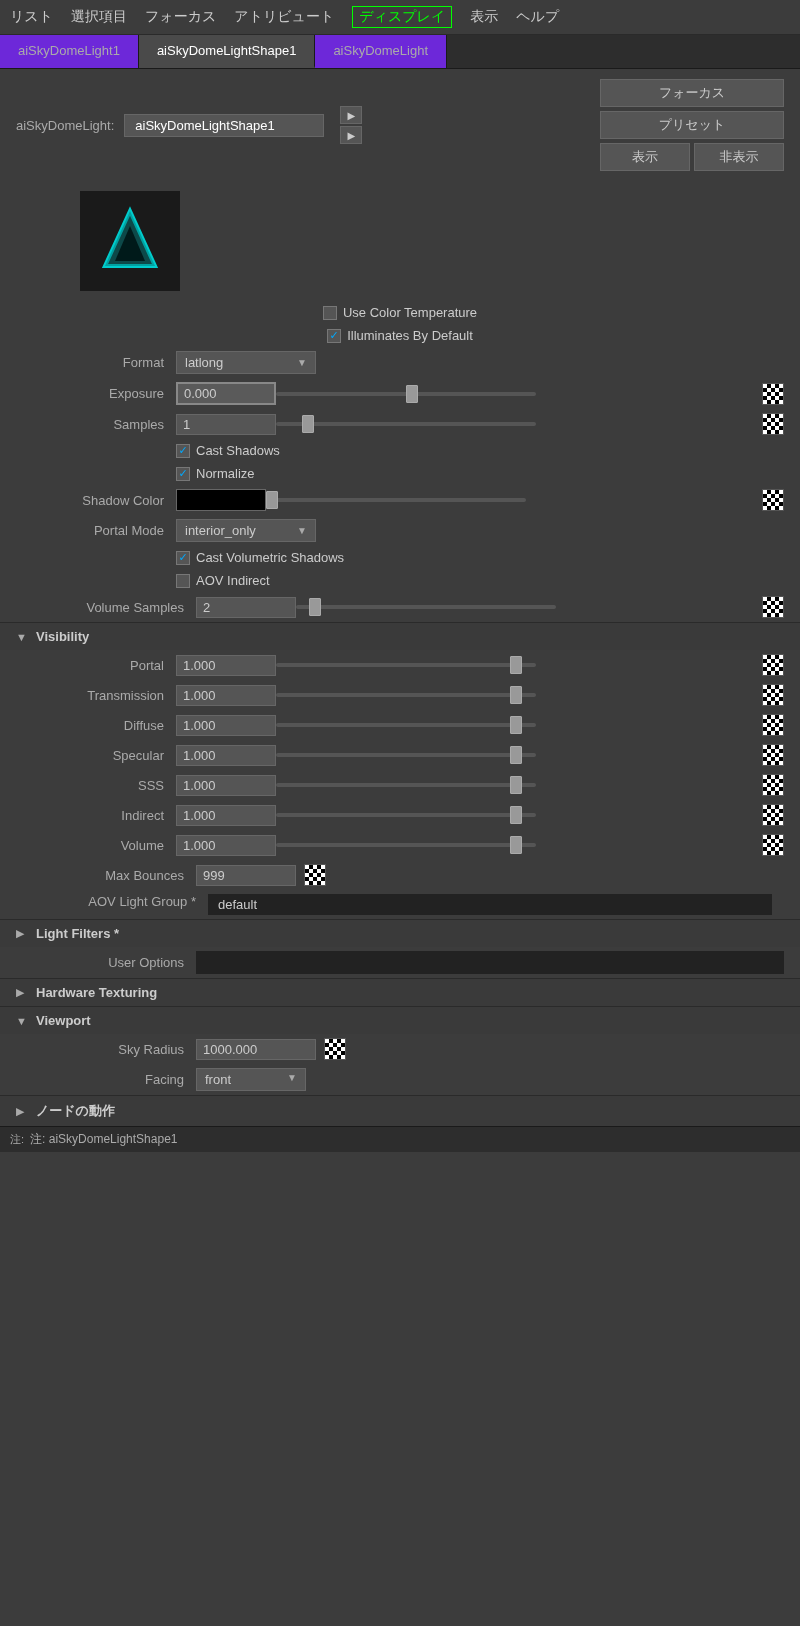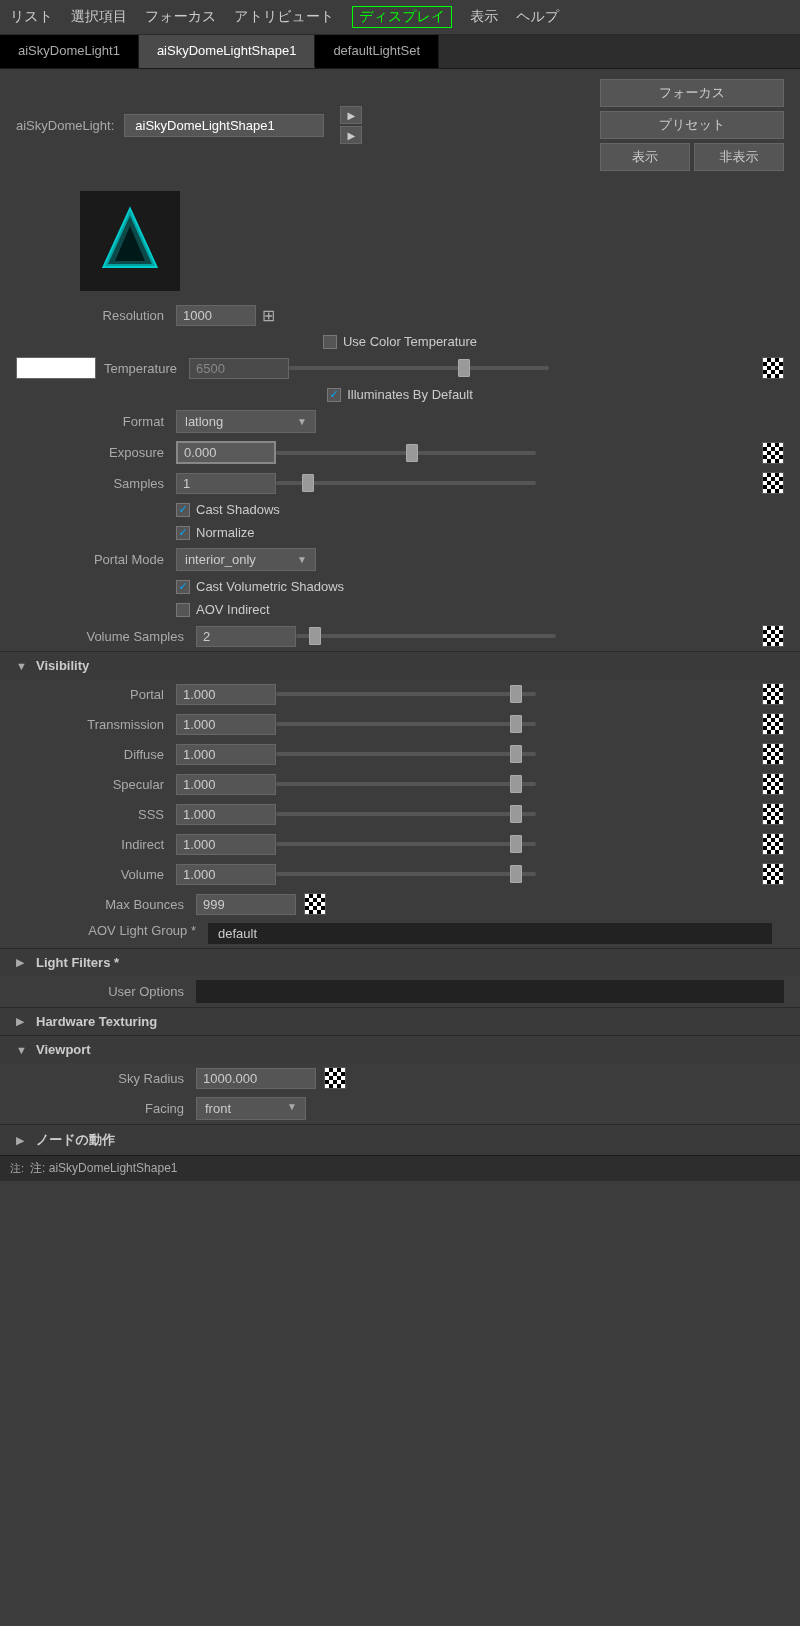--- a/index.html
+++ b/index.html
@@ -36,21 +36,21 @@
     .tabbar {
       display: flex;
       background: #2d2d2d;
       border-bottom: 1px solid #1a1a1a;
     }
     .tab {
       padding: 8px 18px;
       cursor: pointer;
       font-size: 13px;
       color: #aaaaaa;
-      background: #000000;
+      background: #6d28d9;
       border-right: 1px solid #1a1a1a;
     }
     .tab.active {
       background: #4a4a4a;
       color: #ffffff;
       border-bottom: 2px solid #4a4a4a;
     }
 
     
     .header-panel {
@@ -388,21 +388,21 @@
   <span class="menubar-item">フォーカス</span>
   <span class="menubar-item">アトリビュート</span>
   <span class="menubar-item active">ディスプレイ</span>
   <span class="menubar-item">表示</span>
   <span class="menubar-item">ヘルプ</span>
 </div>
 
 <div class="tabbar">
   <div class="tab">aiSkyDomeLight1</div>
   <div class="tab active">aiSkyDomeLightShape1</div>
-  <div class="tab">defaultLightSet</div>
+  <div class="tab">aiSkyDomeLight</div>
 </div>
 
 <div class="header-panel">
   <div class="header-left">
     <span class="label-text">aiSkyDomeLight:</span>
     <span class="node-name-box">aiSkyDomeLightShape1</span>
     <div class="arrow-icons">
       <div class="arrow-btn">▶</div>
       <div class="arrow-btn">▶</div>
     </div>
@@ -422,42 +422,26 @@
     <svg width="60" height="70" viewBox="0 0 60 70">
       <polygon points="30,5 55,60 5,60" fill="none" stroke="#00cccc" stroke-width="4"></polygon>
       <polygon points="30,5 55,60 5,60" fill="#007777" opacity="0.5"></polygon>
       <polygon points="30,20 45,55 15,55" fill="#001a1a"></polygon>
     </svg>
   </div>
 </div>
 
 <div class="content-area">
 
-  <div class="resolution-row">
-    <span class="prop-label">Resolution</span>
-    <input class="resolution-input" value="1000" style="">
-    <span style="margin-left:6px; color:#aaa; font-size:16px;">⊞</span>
-  </div>
 
   <div class="checkbox-row center">
     <div class="cb"></div>
     <span class="cb-label">Use Color Temperature</span>
   </div>
 
-  <div class="temp-row">
-    <div class="white-swatch"></div>
-    <span class="prop-label" style="min-width:80px;">Temperature</span>
-    <input class="input-field" value="6500" style="background: rgb(74, 74, 74); color: rgb(136, 136, 136);">
-    <div class="slider-container">
-      <div class="slider-track">
-        <div class="slider-thumb" style="left:65%;"></div>
-      </div>
-    </div>
-    <div class="checker-btn"></div>
-  </div>
 
   <div class="checkbox-row center">
     <div class="cb checked"></div>
     <span class="cb-label">Illuminates By Default</span>
   </div>
 
   <div class="prop-row">
     <span class="prop-label">Format</span>
     <div class="dropdown">
       <span>latlong</span>
@@ -490,20 +474,30 @@
   <div class="checkbox-row">
     <div class="cb checked"></div>
     <span class="cb-label">Cast Shadows</span>
   </div>
 
   <div class="checkbox-row">
     <div class="cb checked"></div>
     <span class="cb-label">Normalize</span>
   </div>
 
+  <div class="prop-row">
+    <span class="prop-label">Shadow Color</span>
+    <div class="color-swatch"></div>
+    <div class="slider-container">
+      <div class="slider-track">
+        <div class="slider-thumb" style="left:0%;"></div>
+      </div>
+    </div>
+    <div class="checker-btn"></div>
+  </div>
 
   <div class="prop-row">
     <span class="prop-label">Portal Mode</span>
     <div class="dropdown">
       <span>interior_only</span>
       <span class="dropdown-arrow">▼</span>
     </div>
   </div>
 
   <div class="checkbox-row">

